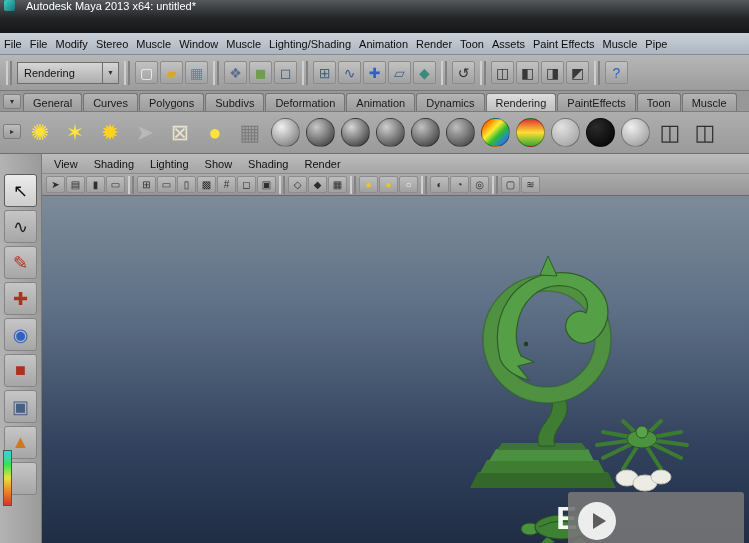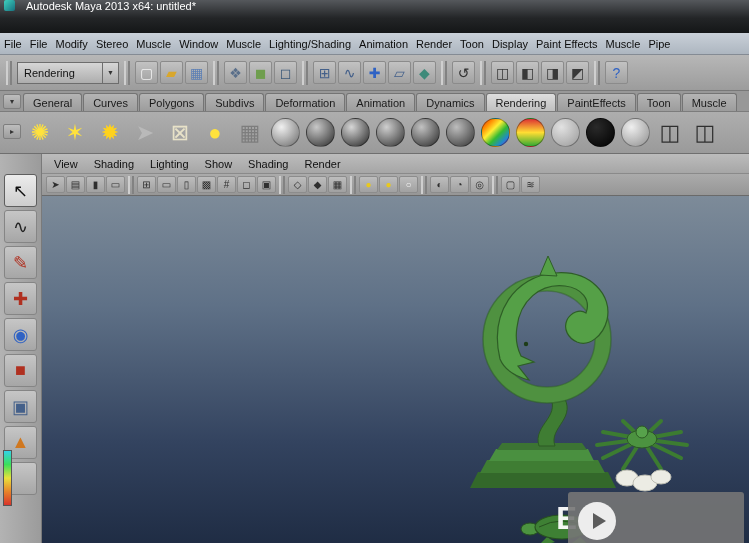--- a/index.html
+++ b/index.html
@@ -85,21 +85,21 @@
     <div class="mi">File</div>
     <div class="mi">Modify</div>
     <div class="mi">Stereo</div>
     <div class="mi">Muscle</div>
     <div class="mi">Window</div>
     <div class="mi">Muscle</div>
     <div class="mi">Lighting/Shading</div>
     <div class="mi">Animation</div>
     <div class="mi">Render</div>
     <div class="mi">Toon</div>
-    <div class="mi">Display</div>
+    <div class="mi">Assets</div>
     <div class="mi">Paint Effects</div>
     <div class="mi">Muscle</div>
     <div class="mi">Pipe</div>
   </div>
 
 <div class="statusline">
   <div class="grip"></div>
   <div class="dropdown">
     <span class="lbl">Rendering</span>
     <span class="arr">▼</span>

